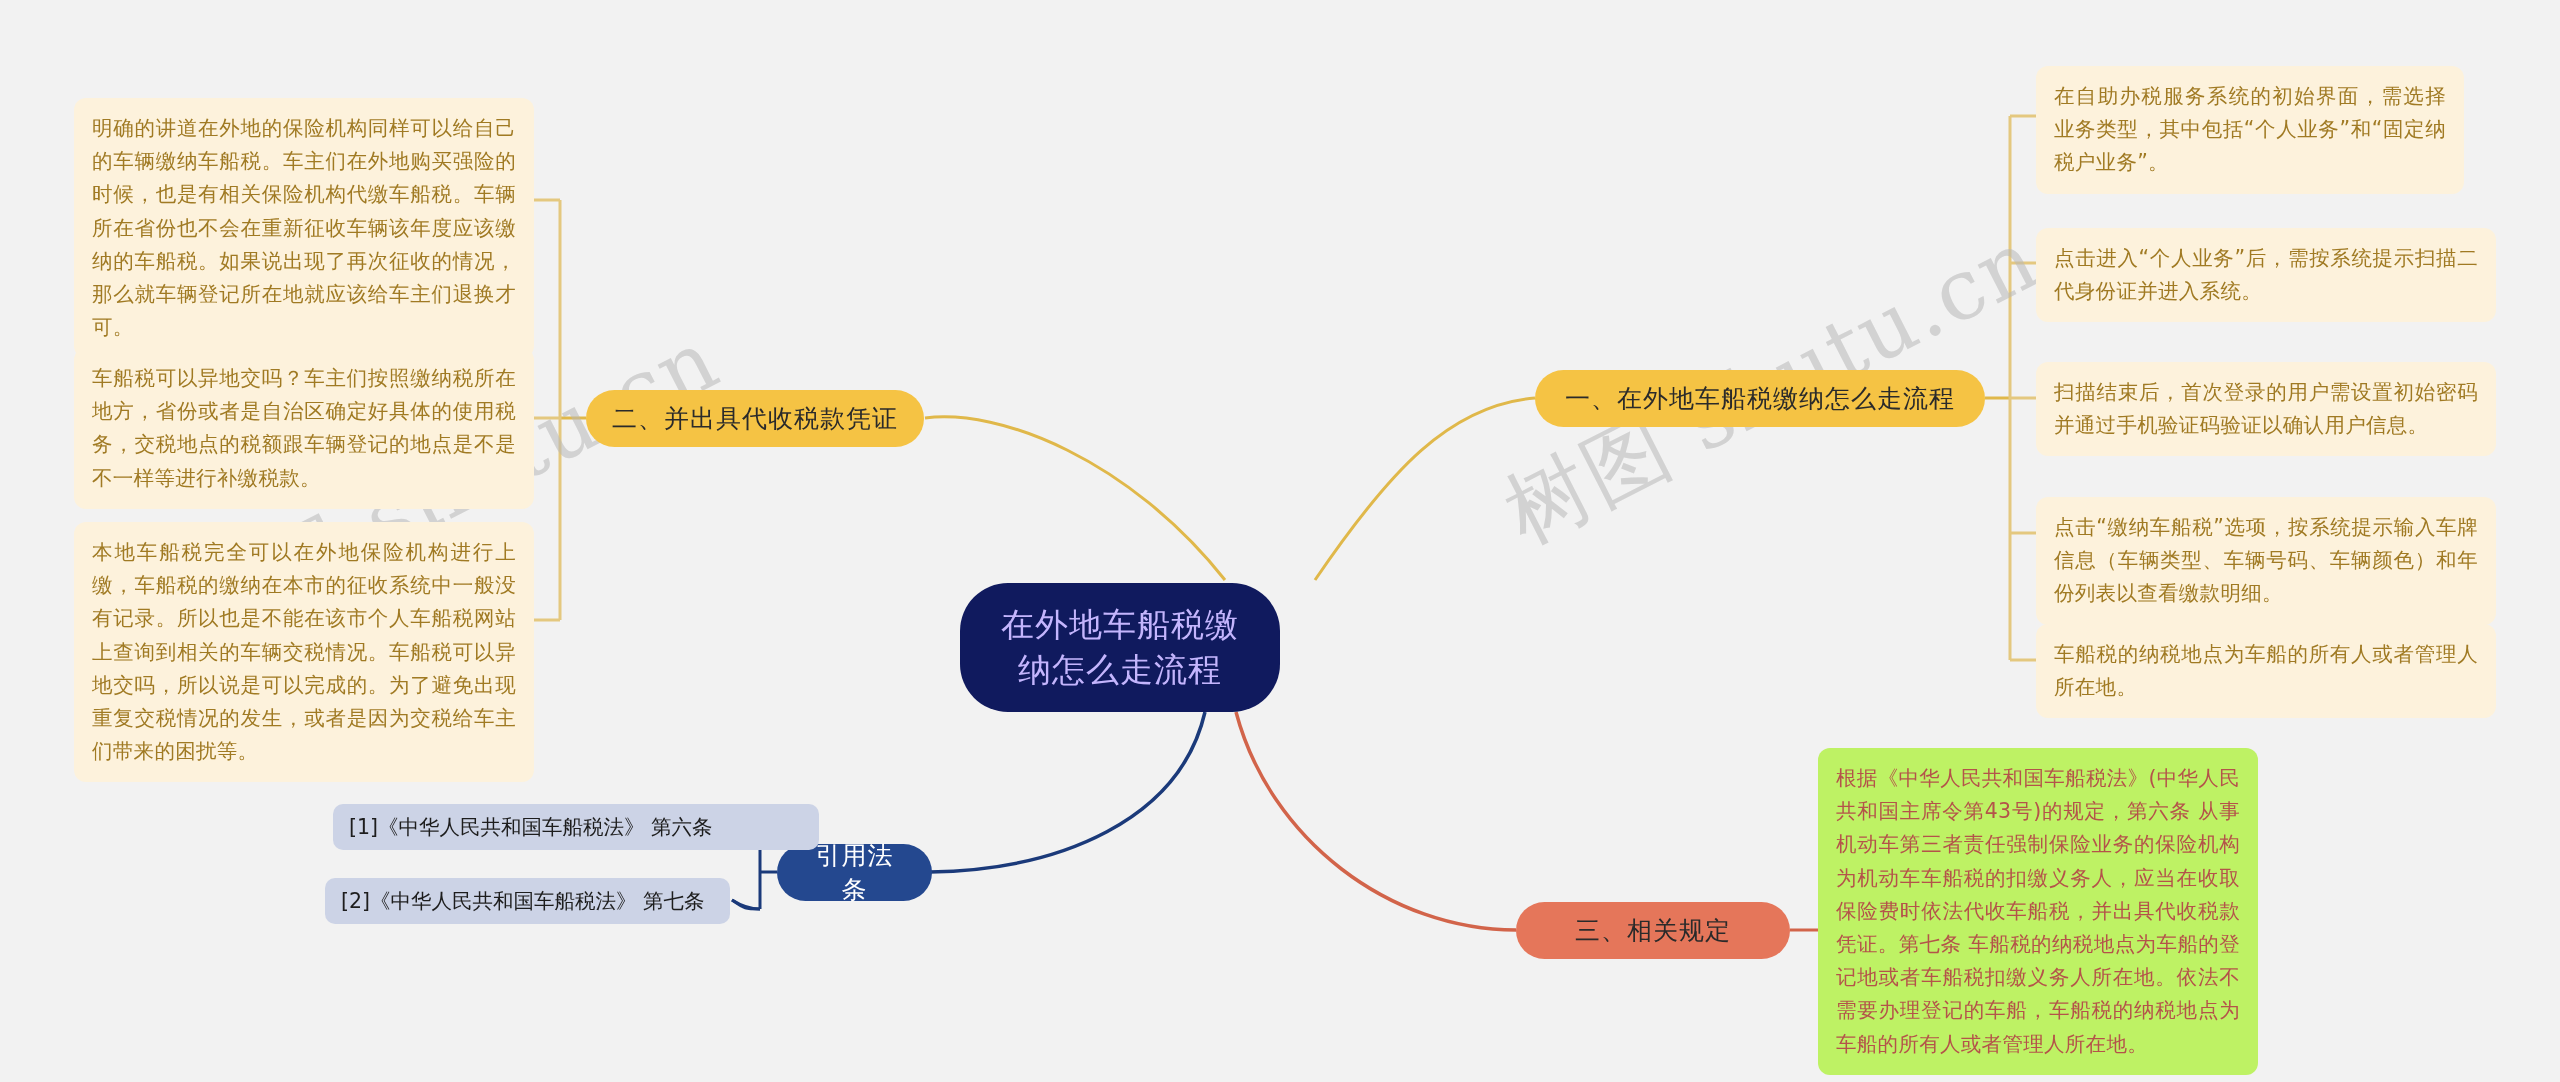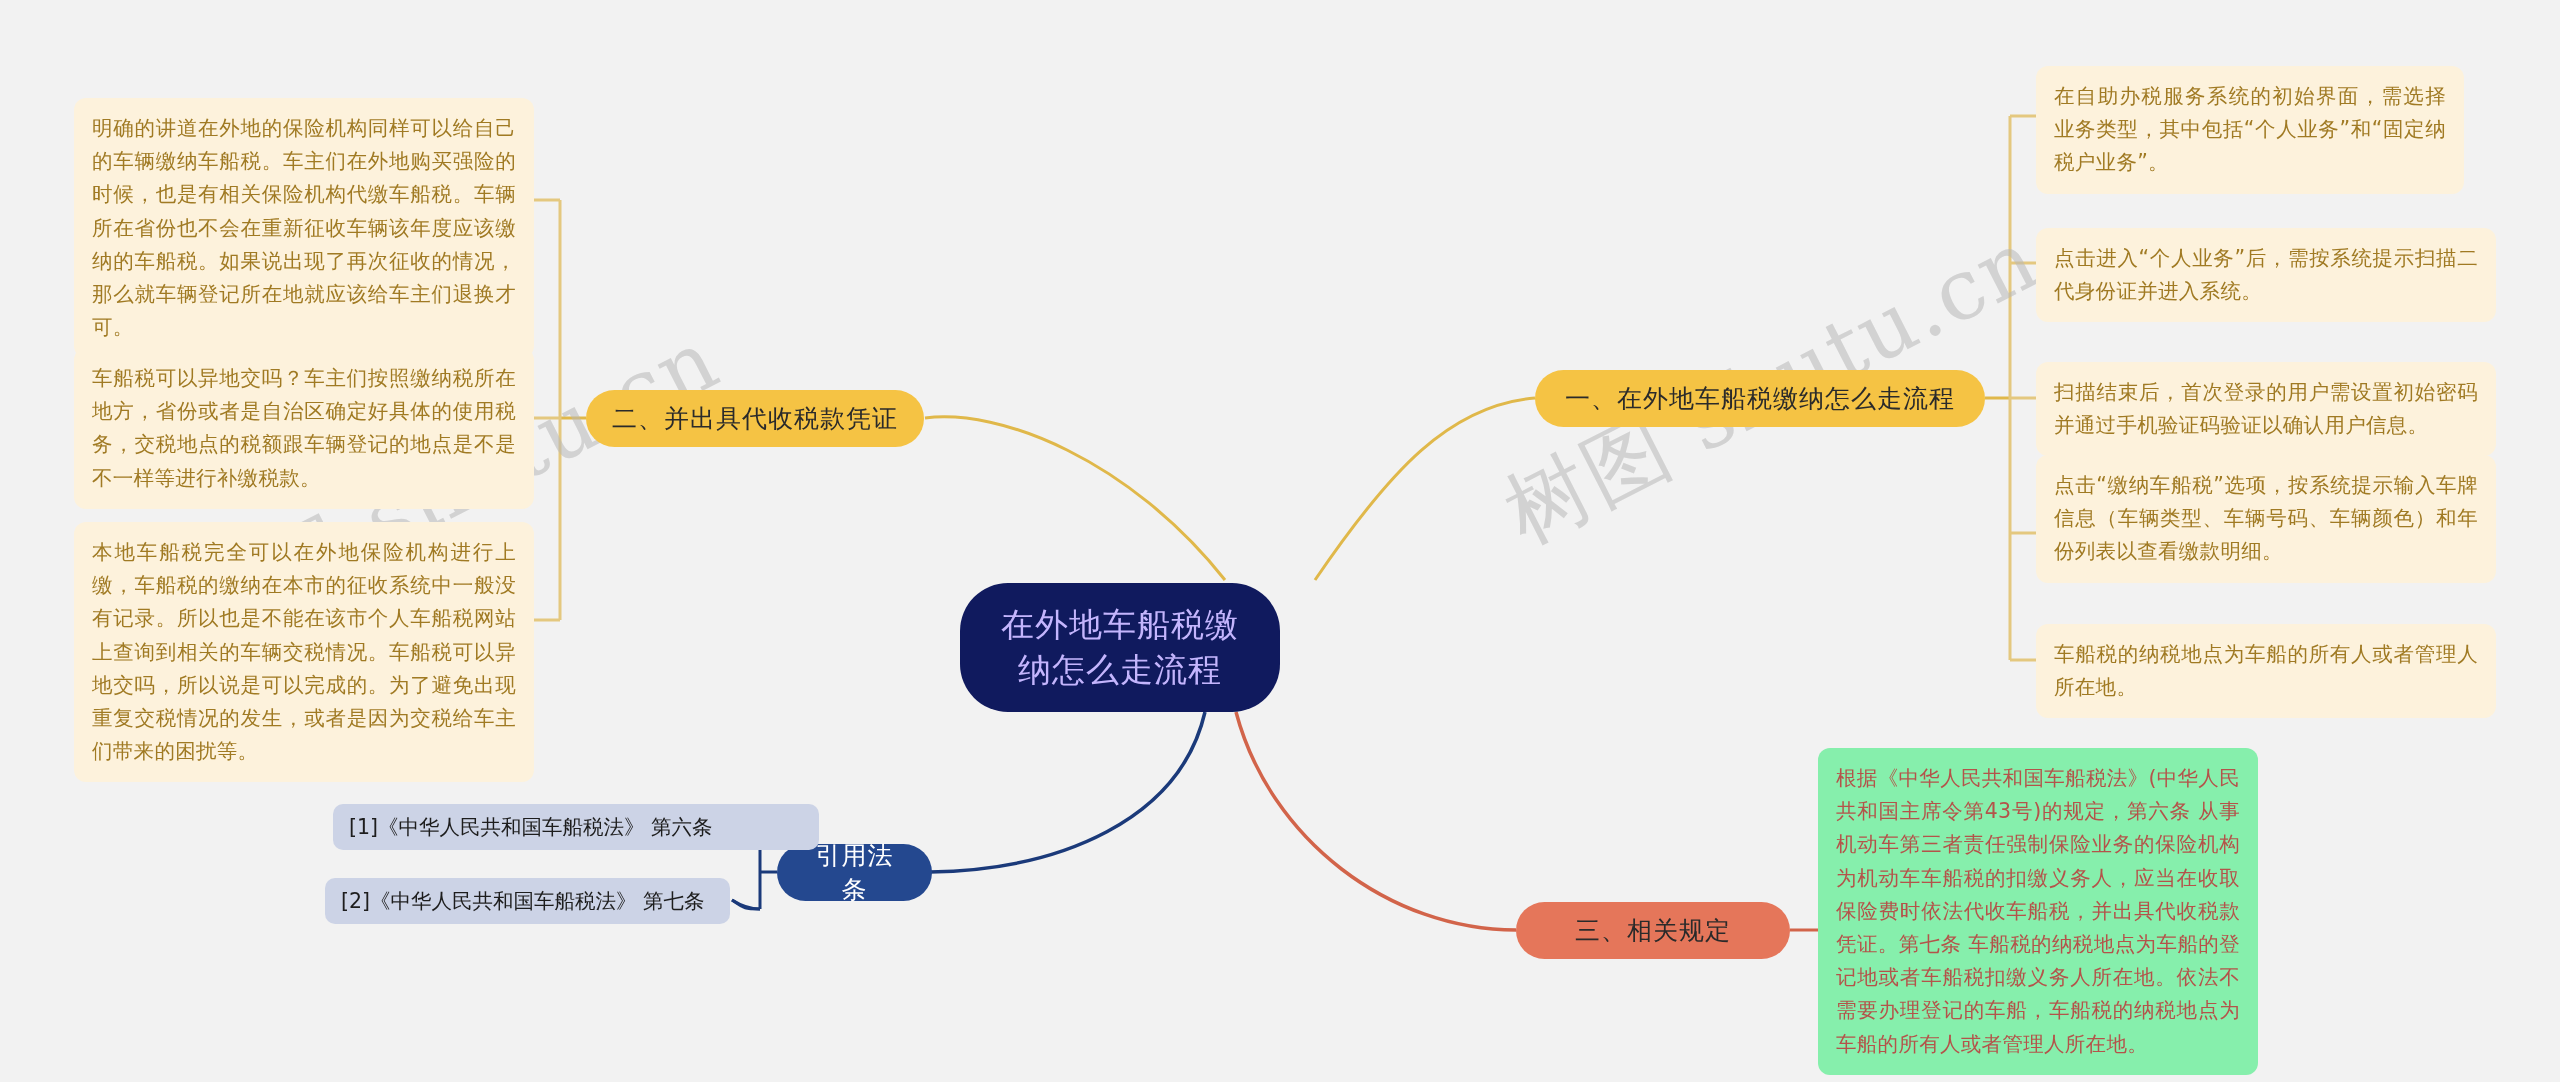--- a/index.html
+++ b/index.html
@@ -97,21 +97,21 @@
     font-size: 20.5px;
     line-height: 1.62;
     text-align: justify;
     letter-spacing: 0.3px;
   }
   .card-yellow {
     background: #fdf2dc;
     color: #a07a23;
   }
   .card-red {
-    background: #86efac;
+    background: #bef264;
     color: #b4534a;
   }
   .card-grey {
     position: absolute;
     box-sizing: border-box;
     background: #ccd3e6;
     color: #1d1d1d;
     border-radius: 10px;
     padding: 9px 16px;
     font-size: 20.5px;
@@ -165,21 +165,21 @@
   <div class="node node-root" style="left:960px; top:583px; width:320px; height:129px;">在外地车船税缴纳怎么走流程</div>
 
   <div class="node node-branch-yellow" style="left:1535px; top:370px; width:450px; height:57px;">一、在外地车船税缴纳怎么走流程</div>
 
   <div class="card card-yellow" style="left:2036px; top:66px; width:428px;">在自助办税服务系统的初始界面，需选择业务类型，其中包括“个人业务”和“固定纳税户业务”。</div>
 
   <div class="card card-yellow" style="left:2036px; top:228px; width:460px;">点击进入“个人业务”后，需按系统提示扫描二代身份证并进入系统。</div>
 
   <div class="card card-yellow" style="left:2036px; top:362px; width:460px;">扫描结束后，首次登录的用户需设置初始密码并通过手机验证码验证以确认用户信息。</div>
 
-  <div class="card card-yellow" style="left:2036px; top:455px; width:460px;">点击“缴纳车船税”选项，按系统提示输入车牌信息（车辆类型、车辆号码、车辆颜色）和年份列表以查看缴款明细。</div>
+  <div class="card card-yellow" style="left:2036px; top:497px; width:460px;">点击“缴纳车船税”选项，按系统提示输入车牌信息（车辆类型、车辆号码、车辆颜色）和年份列表以查看缴款明细。</div>
 
   <div class="card card-yellow" style="left:2036px; top:624px; width:460px;">车船税的纳税地点为车船的所有人或者管理人所在地。</div>
 
   <div class="node node-branch-yellow" style="left:586px; top:390px; width:338px; height:57px;">二、并出具代收税款凭证</div>
 
   <div class="card card-yellow" style="left:74px; top:98px; width:460px;">明确的讲道在外地的保险机构同样可以给自己的车辆缴纳车船税。车主们在外地购买强险的时候，也是有相关保险机构代缴车船税。车辆所在省份也不会在重新征收车辆该年度应该缴纳的车船税。如果说出现了再次征收的情况，那么就车辆登记所在地就应该给车主们退换才可。</div>
 
   <div class="card card-yellow" style="left:74px; top:348px; width:460px;">车船税可以异地交吗？车主们按照缴纳税所在地方，省份或者是自治区确定好具体的使用税务，交税地点的税额跟车辆登记的地点是不是不一样等进行补缴税款。</div>
 
   <div class="card card-yellow" style="left:74px; top:522px; width:460px;">本地车船税完全可以在外地保险机构进行上缴，车船税的缴纳在本市的征收系统中一般没有记录。所以也是不能在该市个人车船税网站上查询到相关的车辆交税情况。车船税可以异地交吗，所以说是可以完成的。为了避免出现重复交税情况的发生，或者是因为交税给车主们带来的困扰等。</div>

